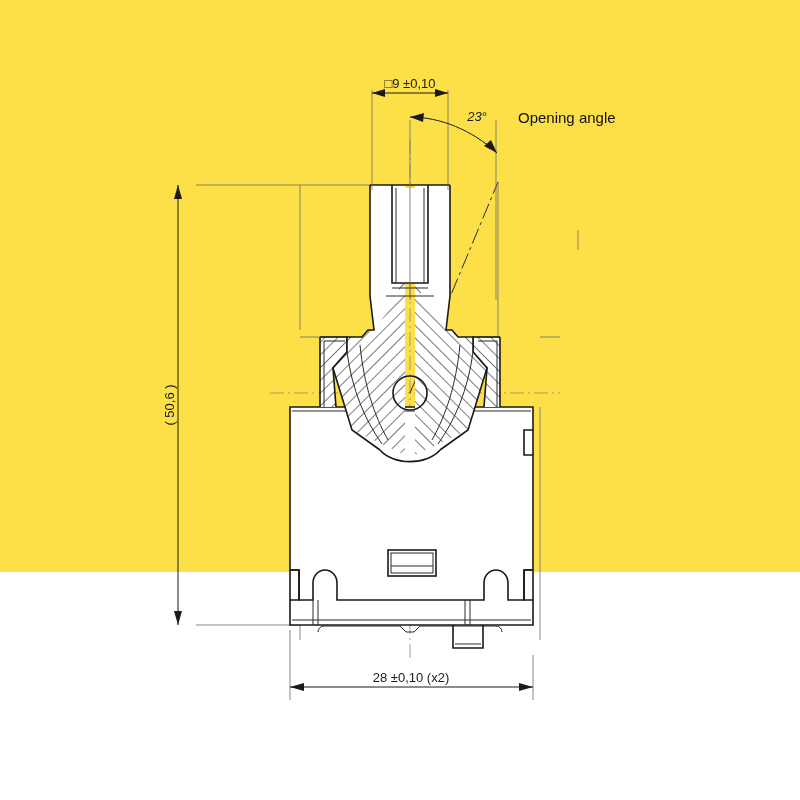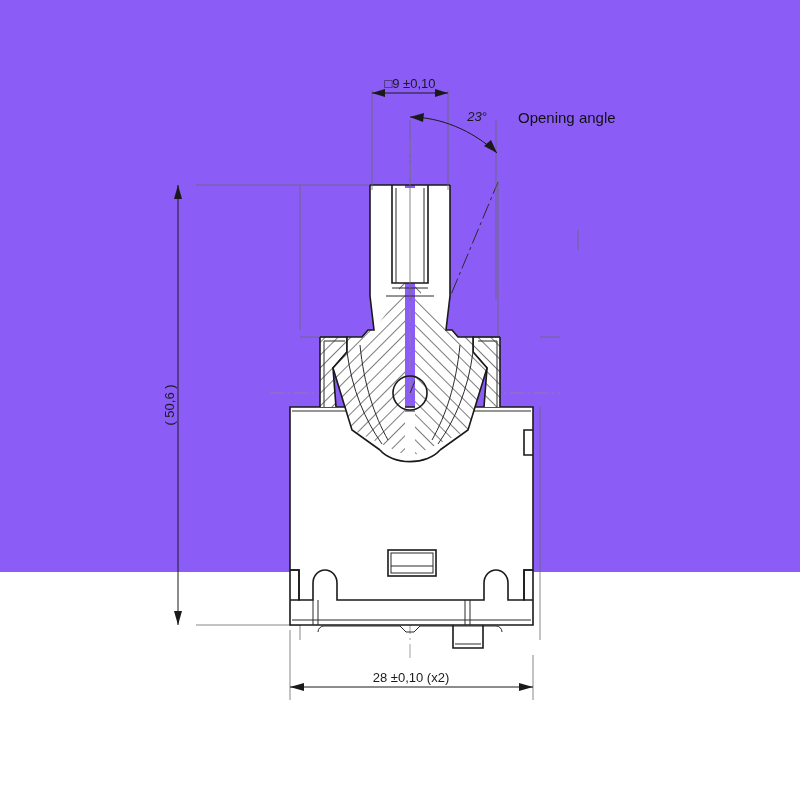--- a/index.html
+++ b/index.html
@@ -10,21 +10,21 @@
   body {
     width: 800px;
     height: 800px;
     font-family: "Liberation Sans", sans-serif;
     overflow: hidden;
   }
   #drawing-root {
     position: relative;
     width: 800px;
     height: 572px;
-    background: #8b5cf6;
+    background: #fde047;
   }
   svg.tech-drawing {
     display: block;
     width: 800px;
     height: 800px;
   }
   .dim-text {
     font-family: "Liberation Sans", sans-serif;
     font-size: 13px;
     fill: #1a1a1a;

